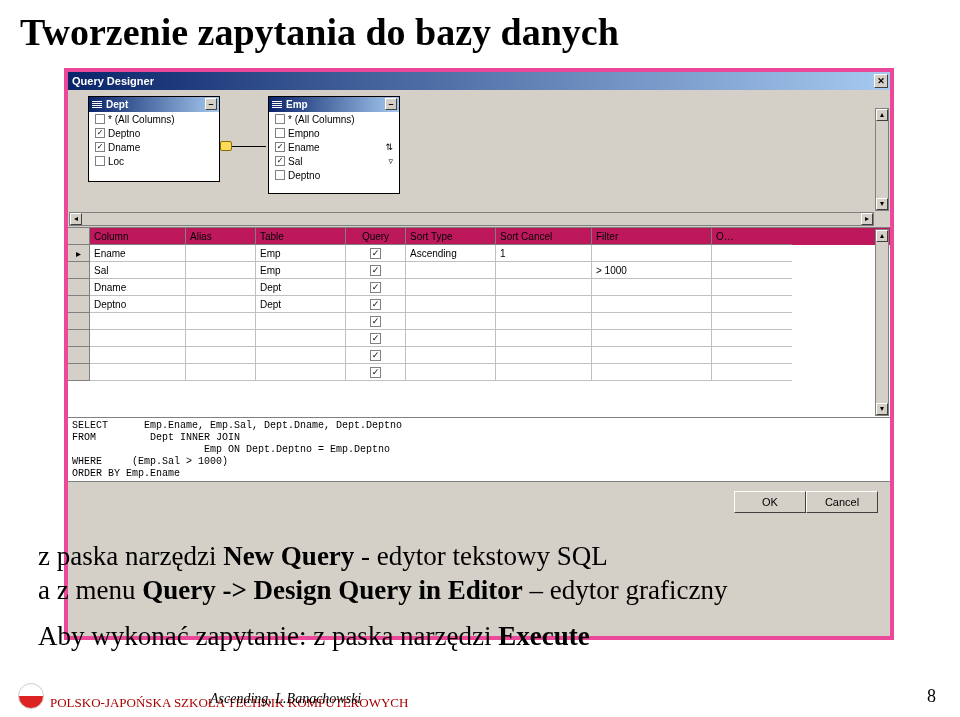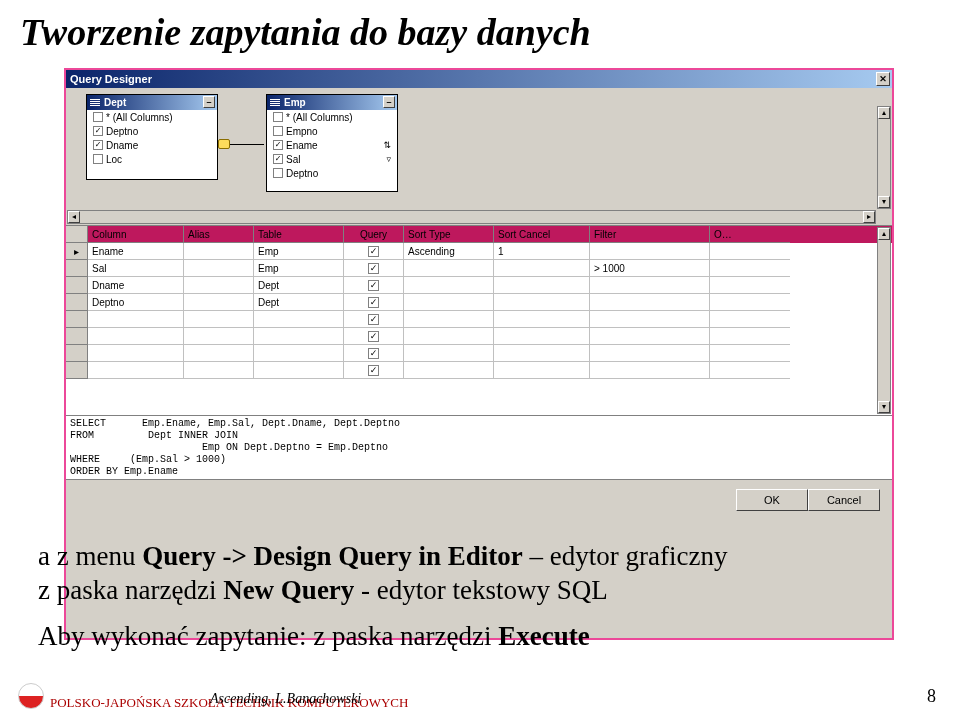--- a/index.html
+++ b/index.html
@@ -6,34 +6,33 @@
   body {
     margin: 0;
     width: 960px;
     height: 717px;
     font-family: "Times New Roman", serif;
     background: #fff;
     position: relative;
     overflow: hidden;
   }
   .slide-title {
-    font-style: italic;
     font-weight: bold;
     font-size: 38px;
     padding: 10px 20px 0 20px;
   }
   
   .qd-window {
     position: absolute;
     left: 64px;
     top: 68px;
     width: 830px;
     height: 572px;
     background: #d4d0c8;
-    border: 2px solid #ec4899;
+    border: 4px solid #ec4899;
     font-family: Tahoma, Arial, sans-serif;
     font-size: 10px;
     color: #000;
   }
   .qd-titlebar {
     height: 18px;
     background: linear-gradient(to right, #0a246a, #a6caf0);
     color: #fff;
     display: flex;
     align-items: center;
@@ -465,24 +464,24 @@
 <span>ORDER BY Emp.Ename</span></div>
 
   <div class="qd-buttons">
     <div class="btn">OK</div>
     <div class="btn">Cancel</div>
   </div>
 </div>
 
 <div class="body-text">
   <div>
+    <span>z paska narzędzi </span><span class="bold">New Query</span><span>  - edytor tekstowy SQL</span>
+  </div>
+  <div>
     <span>a z menu </span><span class="bold">Query -&gt; Design Query in Editor</span><span> – edytor graficzny</span>
-  </div>
-  <div>
-    <span>z paska narzędzi </span><span class="bold">New Query</span><span>  - edytor tekstowy SQL</span>
   </div>
   <div style="margin-top:12px;">
     <span>Aby wykonać zapytanie: z paska narzędzi </span><span class="bold">Execute</span>
   </div>
 </div>
 
 <div class="footer">
   <div class="logo"></div>
   <div class="logo-text">POLSKO-JAPOŃSKA
 SZKOŁA TECHNIK KOMPUTEROWYCH</div>

